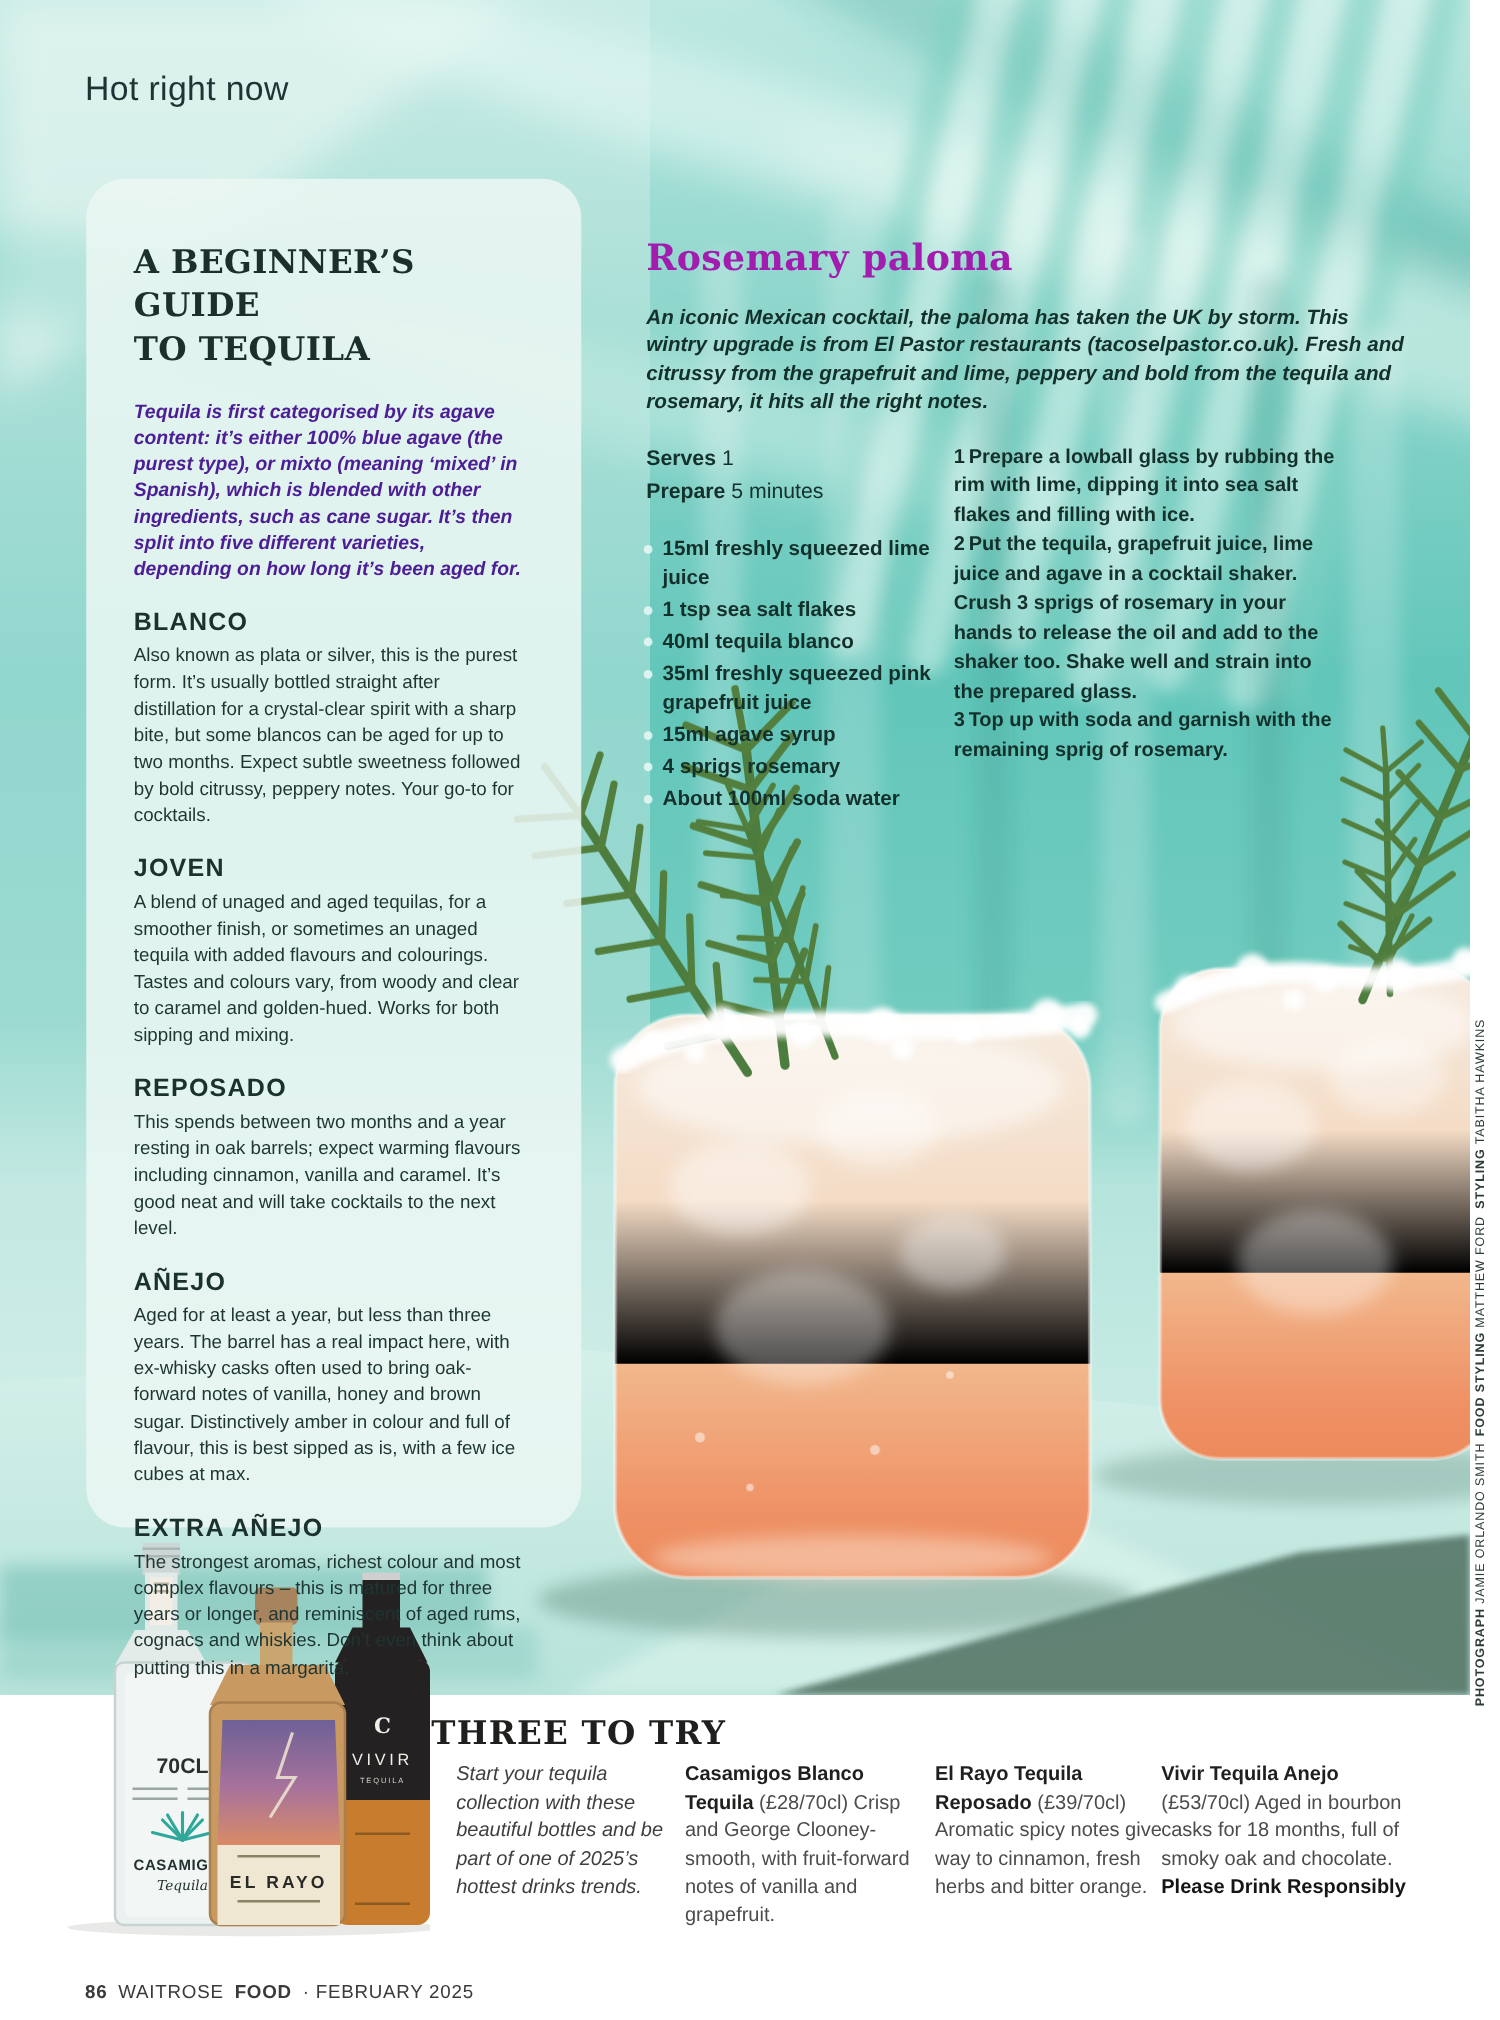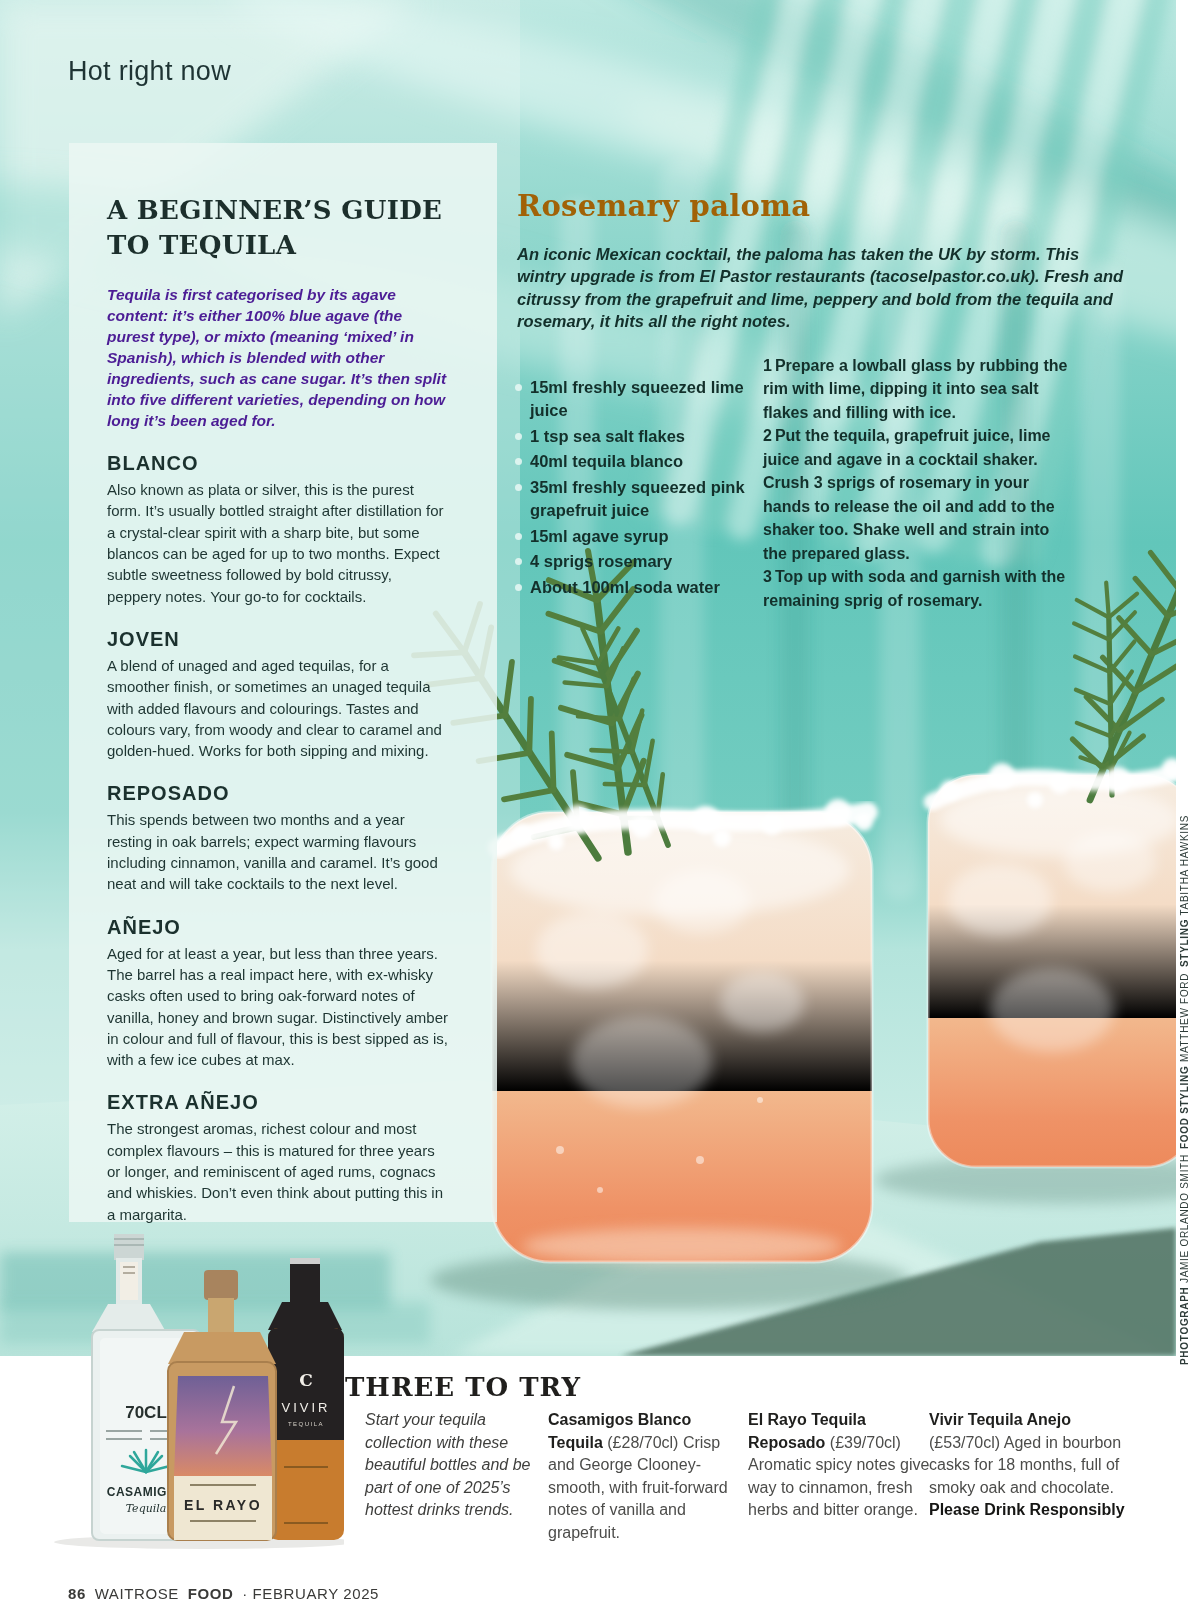--- a/index.html
+++ b/index.html
@@ -3,31 +3,31 @@
 <meta charset="utf-8">
 <style>
   html,body{margin:0;padding:0;background:#ffffff;}
   .page{position:relative;width:1200px;height:1616px;overflow:hidden;background:#ffffff;
         font-family:"Liberation Sans",sans-serif;color:#1d3431;}
   .photo{position:absolute;left:0;top:0;z-index:0;}
   .bottles{position:absolute;left:44px;top:1234px;z-index:3;}
 
   .kicker{position:absolute;left:68px;top:56px;z-index:5;font-size:27px;letter-spacing:.3px;color:#1e3434;}
 
-  .panel{position:absolute;left:69px;top:143px;width:428px;height:1079px;z-index:4;
-         background:rgba(235,247,243,.86);box-sizing:border-box;padding:28px 48px 20px 38px;}
+  .panel{position:absolute;left:69px;top:143px;width:396px;height:1079px;z-index:4;
+         background:rgba(235,247,243,.86);box-sizing:border-box;padding:28px 48px 20px 38px;border-radius:31px;}
   .g-title{font-family:"DejaVu Serif",serif;font-weight:bold;font-size:26px;line-height:35px;
            letter-spacing:.3px;color:#1c2f2c;}
   .g-intro{font-weight:bold;font-style:italic;font-size:15.5px;line-height:21px;margin-top:13px;color:#4c1d95;}
   .g-sec{margin-top:20px;}
   .g-sec h3{margin:0 0 4px 0;font-size:20px;line-height:24px;font-weight:bold;letter-spacing:1px;color:#1b312e;}
   .g-sec p{margin:0;font-size:15px;line-height:21.3px;color:#1e3532;}
 
   .recipe{position:absolute;left:517px;top:170px;width:615px;z-index:4;color:#13302b;}
-  .r-title{font-family:"DejaVu Serif",serif;font-weight:bold;font-size:29px;letter-spacing:.3px;color:#a16207;}
+  .r-title{font-family:"DejaVu Serif",serif;font-weight:bold;font-size:29px;letter-spacing:.3px;color:#a21caf;}
   .r-intro{font-weight:bold;font-style:italic;font-size:16.5px;line-height:22.5px;margin-top:12px;width:612px;}
   .r-cols{display:flex;margin-top:21px;}
   .r-left{width:236px;flex:none;}
   .r-right{width:312px;flex:none;margin-left:10px;}
   .r-meta div{font-size:17px;line-height:26px;}
   .r-meta b{font-weight:bold;}
   .r-ing{list-style:none;margin:22px 0 0 0;padding:0;}
   .r-ing li{position:relative;padding-left:13px;font-weight:bold;font-size:16.5px;line-height:23.5px;margin-bottom:2px;}
   .r-ing li::before{content:"";position:absolute;left:-2px;top:8px;width:7px;height:7px;border-radius:50%;
                     background:rgba(233,248,244,.85);}
@@ -317,20 +317,24 @@
       <h3>EXTRA AÑEJO</h3>
       <p>The strongest aromas, richest colour and most complex flavours – this is matured for three years or longer, and reminiscent of aged rums, cognacs and whiskies. Don’t even think about putting this in a margarita.</p>
     </div>
   </section>
 
   <section class="recipe">
     <h1 class="r-title">Rosemary paloma</h1>
     <p class="r-intro">An iconic Mexican cocktail, the paloma has taken the UK by storm. This wintry upgrade is from El Pastor restaurants (tacoselpastor.co.uk). Fresh and citrussy from the grapefruit and lime, peppery and bold from the tequila and rosemary, it hits all the right notes.</p>
     <div class="r-cols">
       <div class="r-left">
+        <div class="r-meta">
+          <div><b>Serves</b> <span>1</span></div>
+          <div><b>Prepare</b> <span>5 minutes</span></div>
+        </div>
         <ul class="r-ing">
           <li>15ml freshly squeezed lime juice</li>
           <li>1 tsp sea salt flakes</li>
           <li>40ml tequila blanco</li>
           <li>35ml freshly squeezed pink grapefruit juice</li>
           <li>15ml agave syrup</li>
           <li>4 sprigs rosemary</li>
           <li>About 100ml soda water</li>
         </ul>
       </div>

